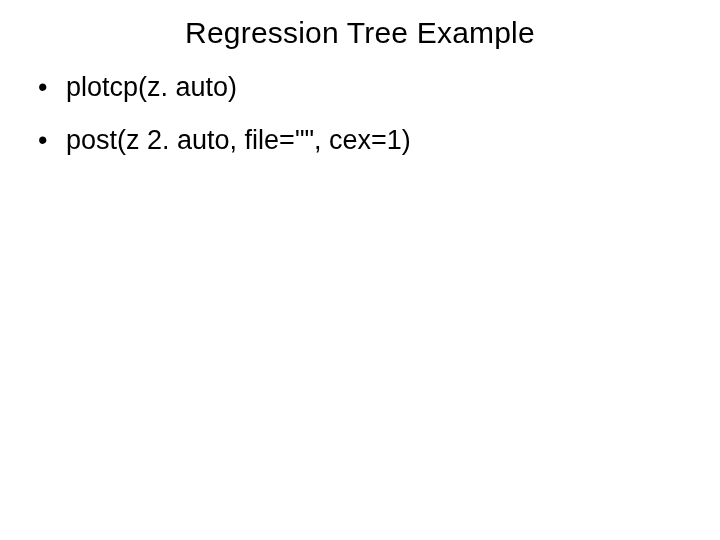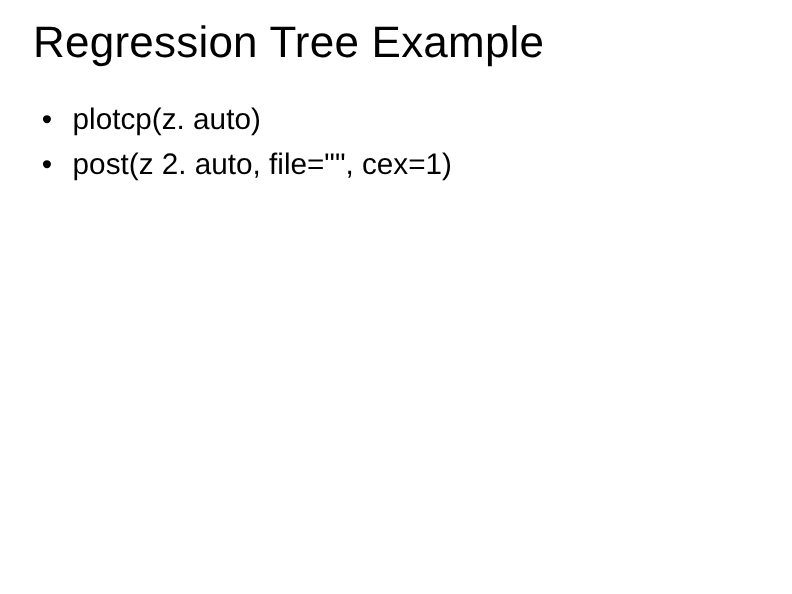--- a/index.html
+++ b/index.html
@@ -11,37 +11,38 @@
     font-family: Arial, Helvetica, sans-serif;
     color: #000000;
   }
   .slide {
     width: 720px;
     height: 540px;
     box-sizing: border-box;
     padding: 16px 30px 0 30px;
   }
   .title {
-    font-size: 40px;
+    font-size: 30px;
+    text-align: center;
     line-height: 1.15;
-    margin: 0 0 28px 0;
+    margin: 0 0 18px 0;
     font-weight: normal;
     letter-spacing: 0.2px;
   }
   ul.bullets {
     list-style: none;
     margin: 0;
     padding: 0 0 0 8px;
     font-size: 27px;
     line-height: 1.35;
   }
   ul.bullets li {
     position: relative;
     padding-left: 28px;
-    margin: 5px 0 4px 0;
+    margin: 17px 0 4px 0;
   }
   ul.bullets li::before {
     content: "•";
     position: absolute;
     left: 0;
     top: 0;
     font-size: 27px;
   }
 </style>
 </head>

